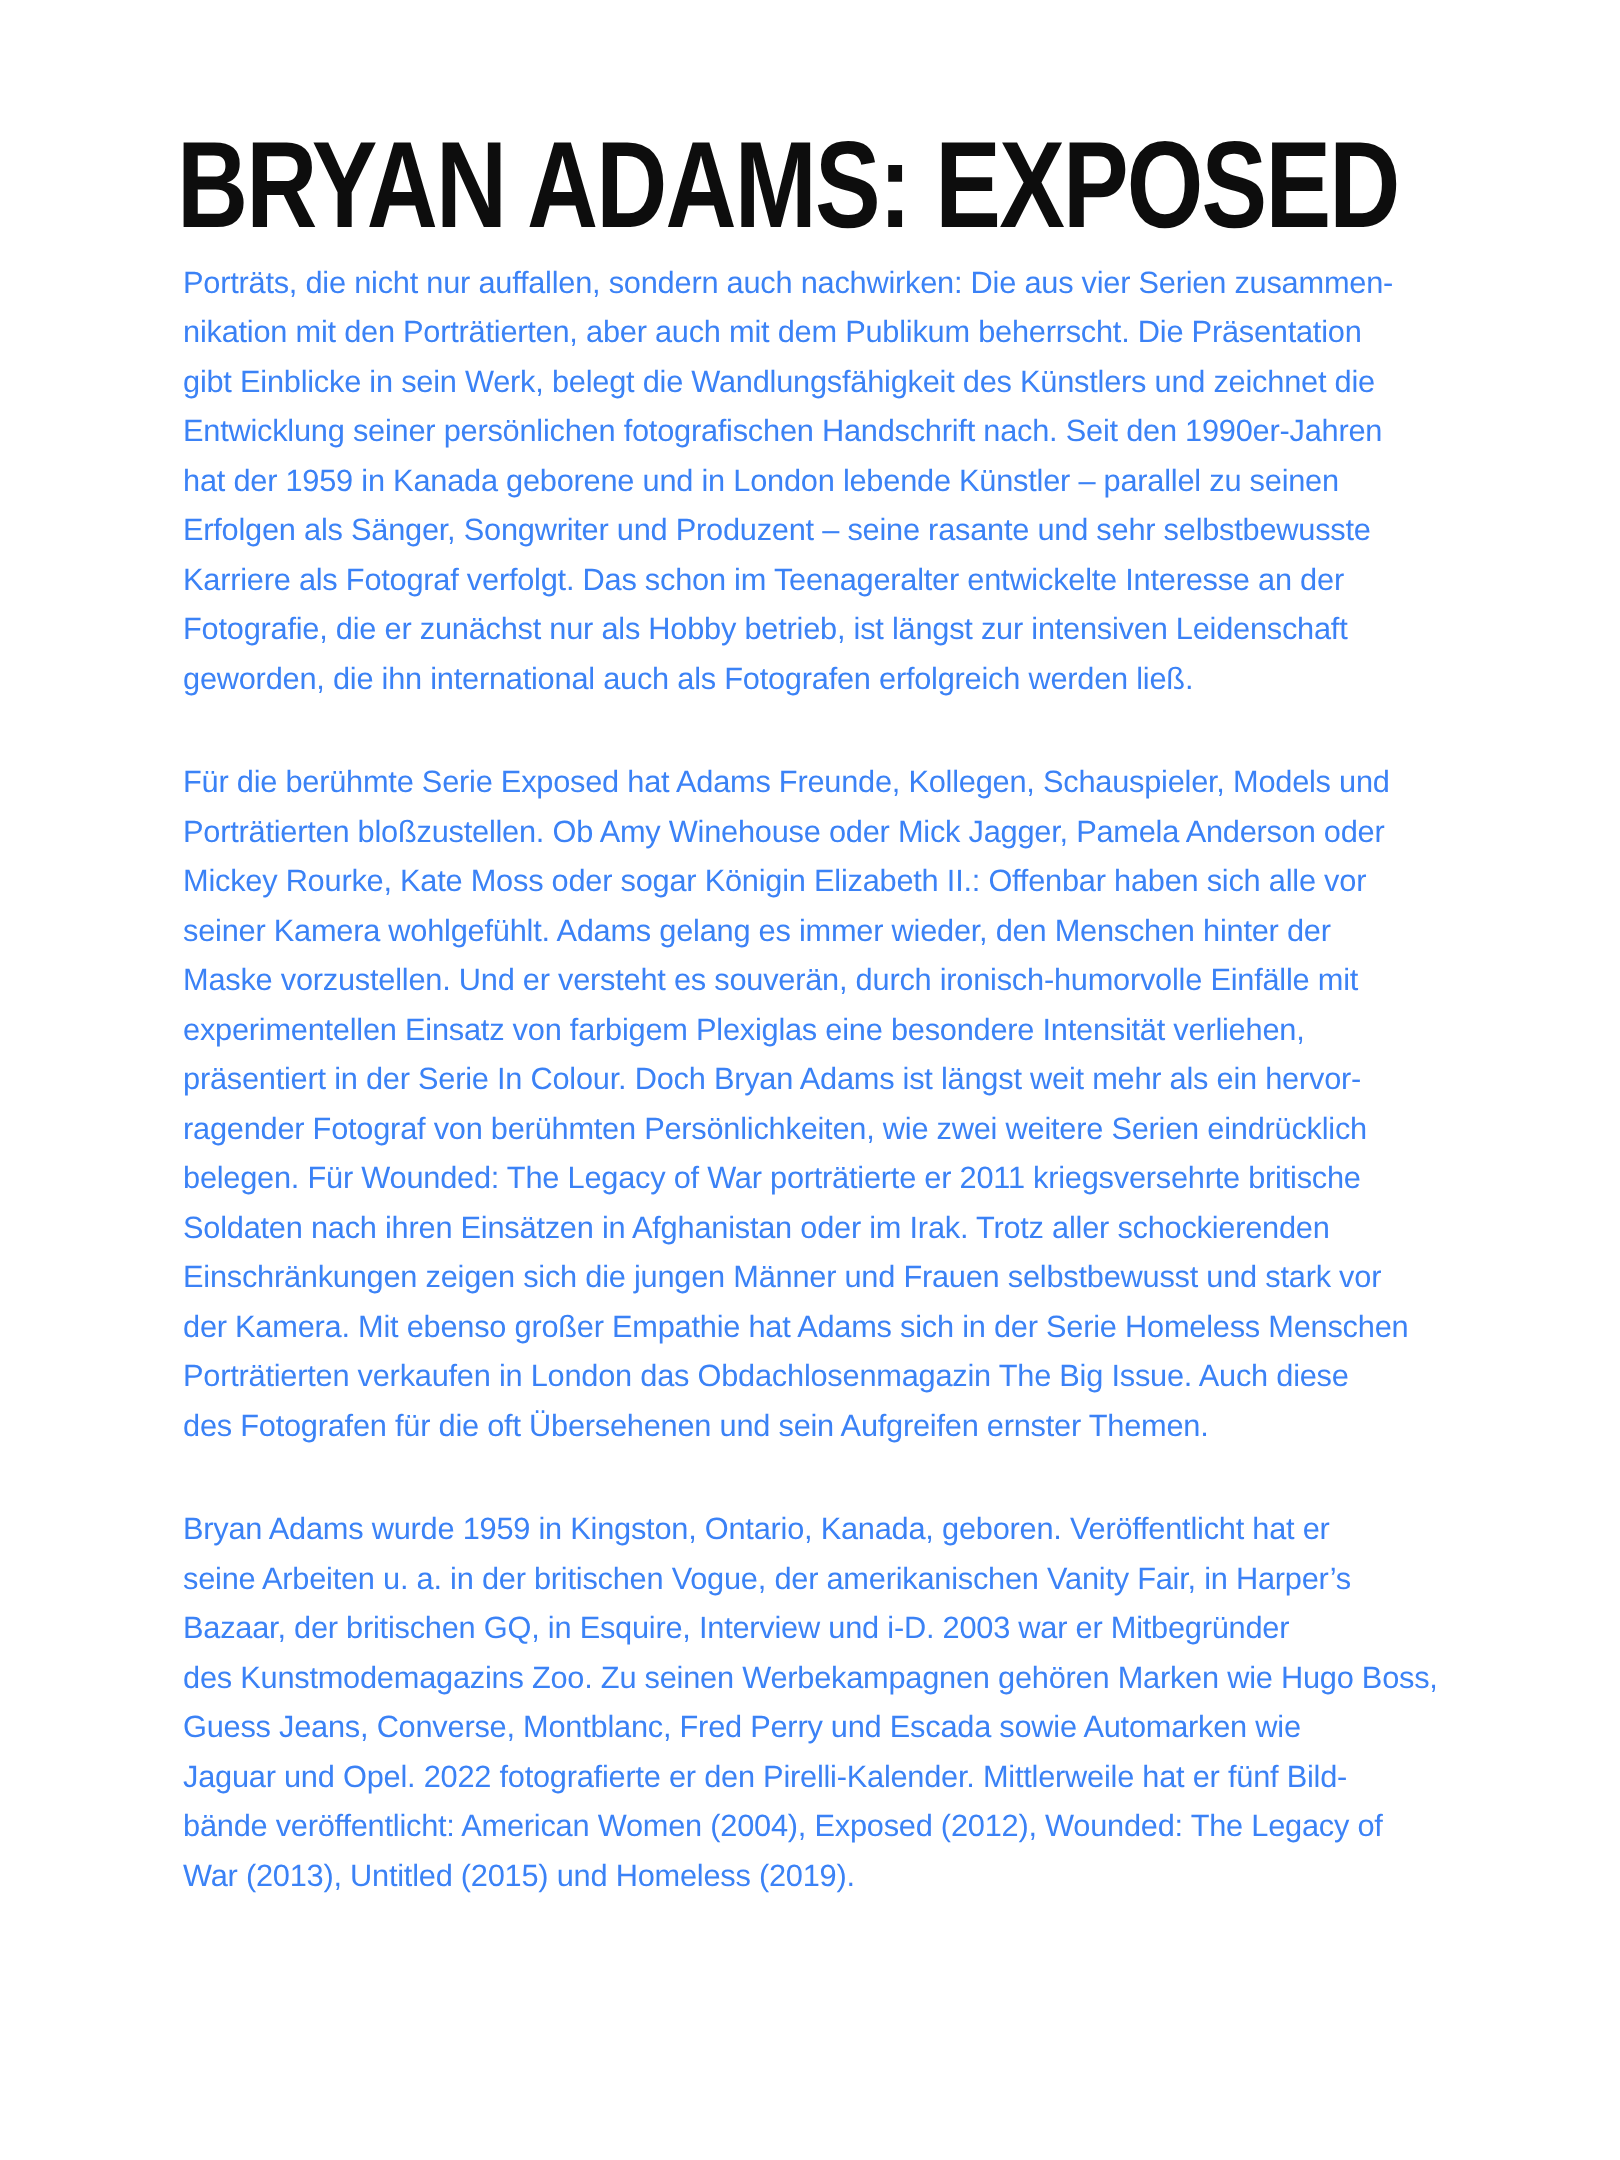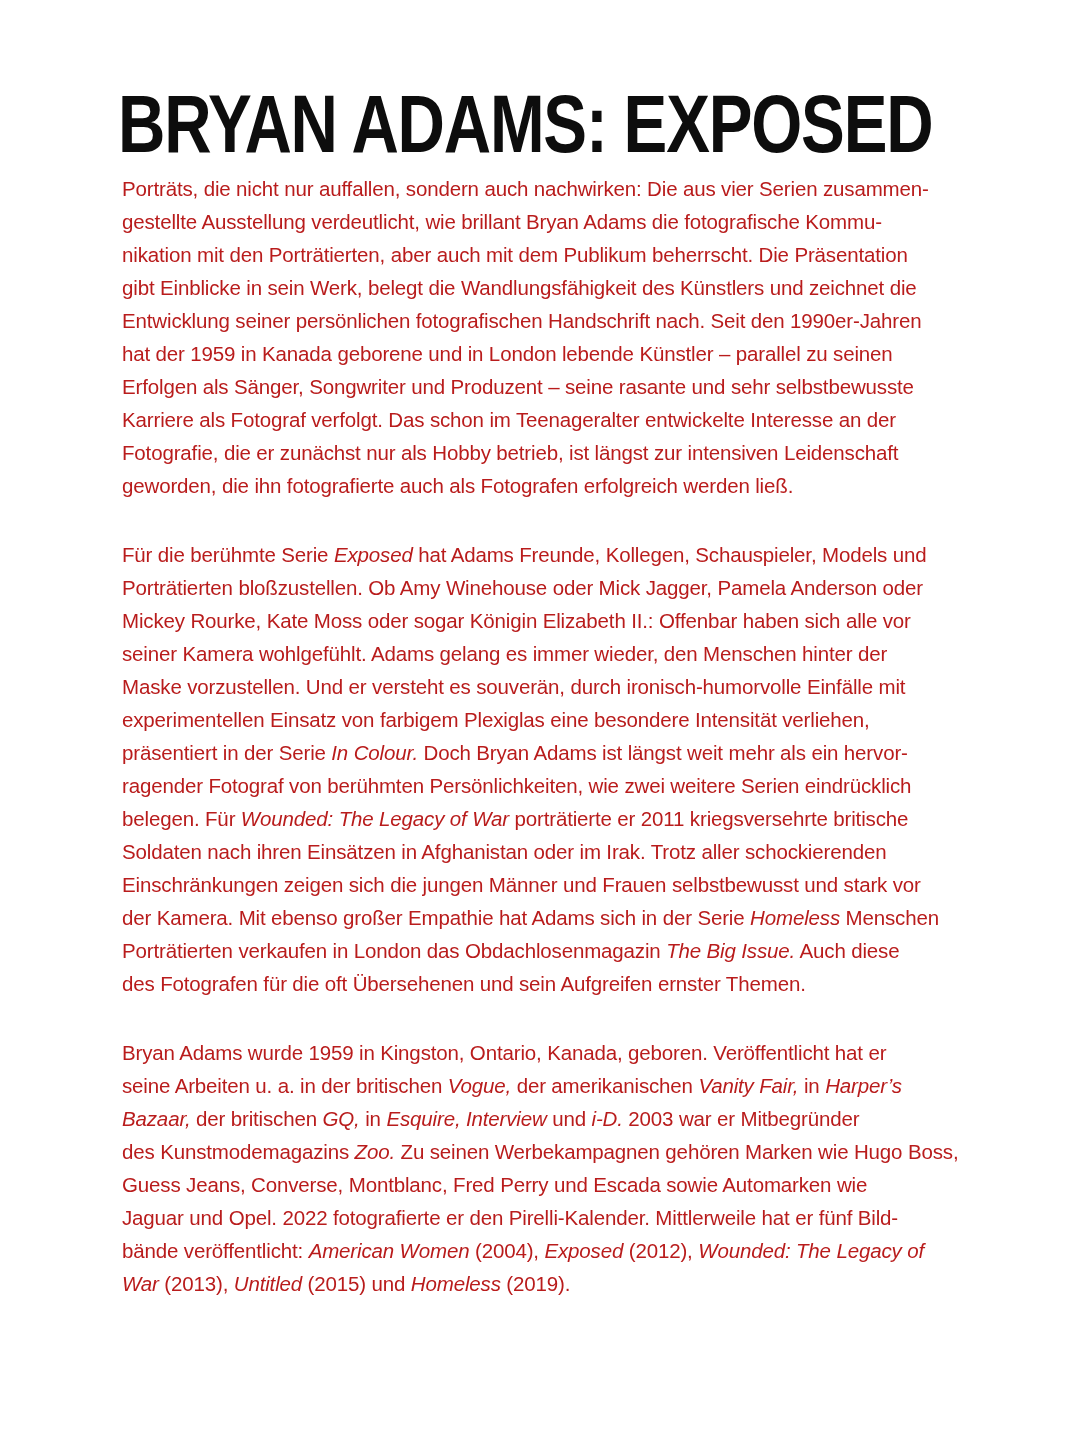--- a/index.html
+++ b/index.html
@@ -27,44 +27,43 @@
     transform-origin: left top;
     color: #0d0d0d;
   }
   .article {
     position: absolute;
     left: 122px; top: 172px;
     width: 920px;
     font-size: 20.5px;
     line-height: 33px;
     letter-spacing: -0.15px;
-    color: #b91c1c;
+    color: #3b82f6;
   }
   .para + .para { margin-top: 36px; }
   .line { white-space: nowrap; }
-  .it { font-style: italic; }
+  .it { }
 </style>
 </head>
 <body>
 
 <div class="page">
   <h1 class="title">BRYAN ADAMS: EXPOSED</h1>
 
   <div class="article">
       <div class="para">
         <div class="line"><span>Porträts, die nicht nur auffallen, sondern auch nachwirken: Die aus vier Serien zusammen-</span></div>
-        <div class="line"><span>gestellte Ausstellung verdeutlicht, wie brillant Bryan Adams die fotografische Kommu-</span></div>
         <div class="line"><span>nikation mit den Porträtierten, aber auch mit dem Publikum beherrscht. Die Präsentation</span></div>
         <div class="line"><span>gibt Einblicke in sein Werk, belegt die Wandlungsfähigkeit des Künstlers und zeichnet die</span></div>
         <div class="line"><span>Entwicklung seiner persönlichen fotografischen Handschrift nach. Seit den 1990er-Jahren</span></div>
         <div class="line"><span>hat der 1959 in Kanada geborene und in London lebende Künstler – parallel zu seinen</span></div>
         <div class="line"><span>Erfolgen als Sänger, Songwriter und Produzent – seine rasante und sehr selbstbewusste</span></div>
         <div class="line"><span>Karriere als Fotograf verfolgt. Das schon im Teenageralter entwickelte Interesse an der</span></div>
         <div class="line"><span>Fotografie, die er zunächst nur als Hobby betrieb, ist längst zur intensiven Leidenschaft</span></div>
-        <div class="line"><span>geworden, die ihn fotografierte auch als Fotografen erfolgreich werden ließ.</span></div>
+        <div class="line"><span>geworden, die ihn international auch als Fotografen erfolgreich werden ließ.</span></div>
       </div>
       <div class="para">
         <div class="line"><span>Für die berühmte Serie </span><span class="it">Exposed</span><span> hat Adams Freunde, Kollegen, Schauspieler, Models und</span></div>
         <div class="line"><span>Porträtierten bloßzustellen. Ob Amy Winehouse oder Mick Jagger, Pamela Anderson oder</span></div>
         <div class="line"><span>Mickey Rourke, Kate Moss oder sogar Königin Elizabeth II.: Offenbar haben sich alle vor</span></div>
         <div class="line"><span>seiner Kamera wohlgefühlt. Adams gelang es immer wieder, den Menschen hinter der</span></div>
         <div class="line"><span>Maske vorzustellen. Und er versteht es souverän, durch ironisch-humorvolle Einfälle mit</span></div>
         <div class="line"><span>experimentellen Einsatz von farbigem Plexiglas eine besondere Intensität verliehen,</span></div>
         <div class="line"><span>präsentiert in der Serie </span><span class="it">In Colour.</span><span> Doch Bryan Adams ist längst weit mehr als ein hervor-</span></div>
         <div class="line"><span>ragender Fotograf von berühmten Persönlichkeiten, wie zwei weitere Serien eindrücklich</span></div>

